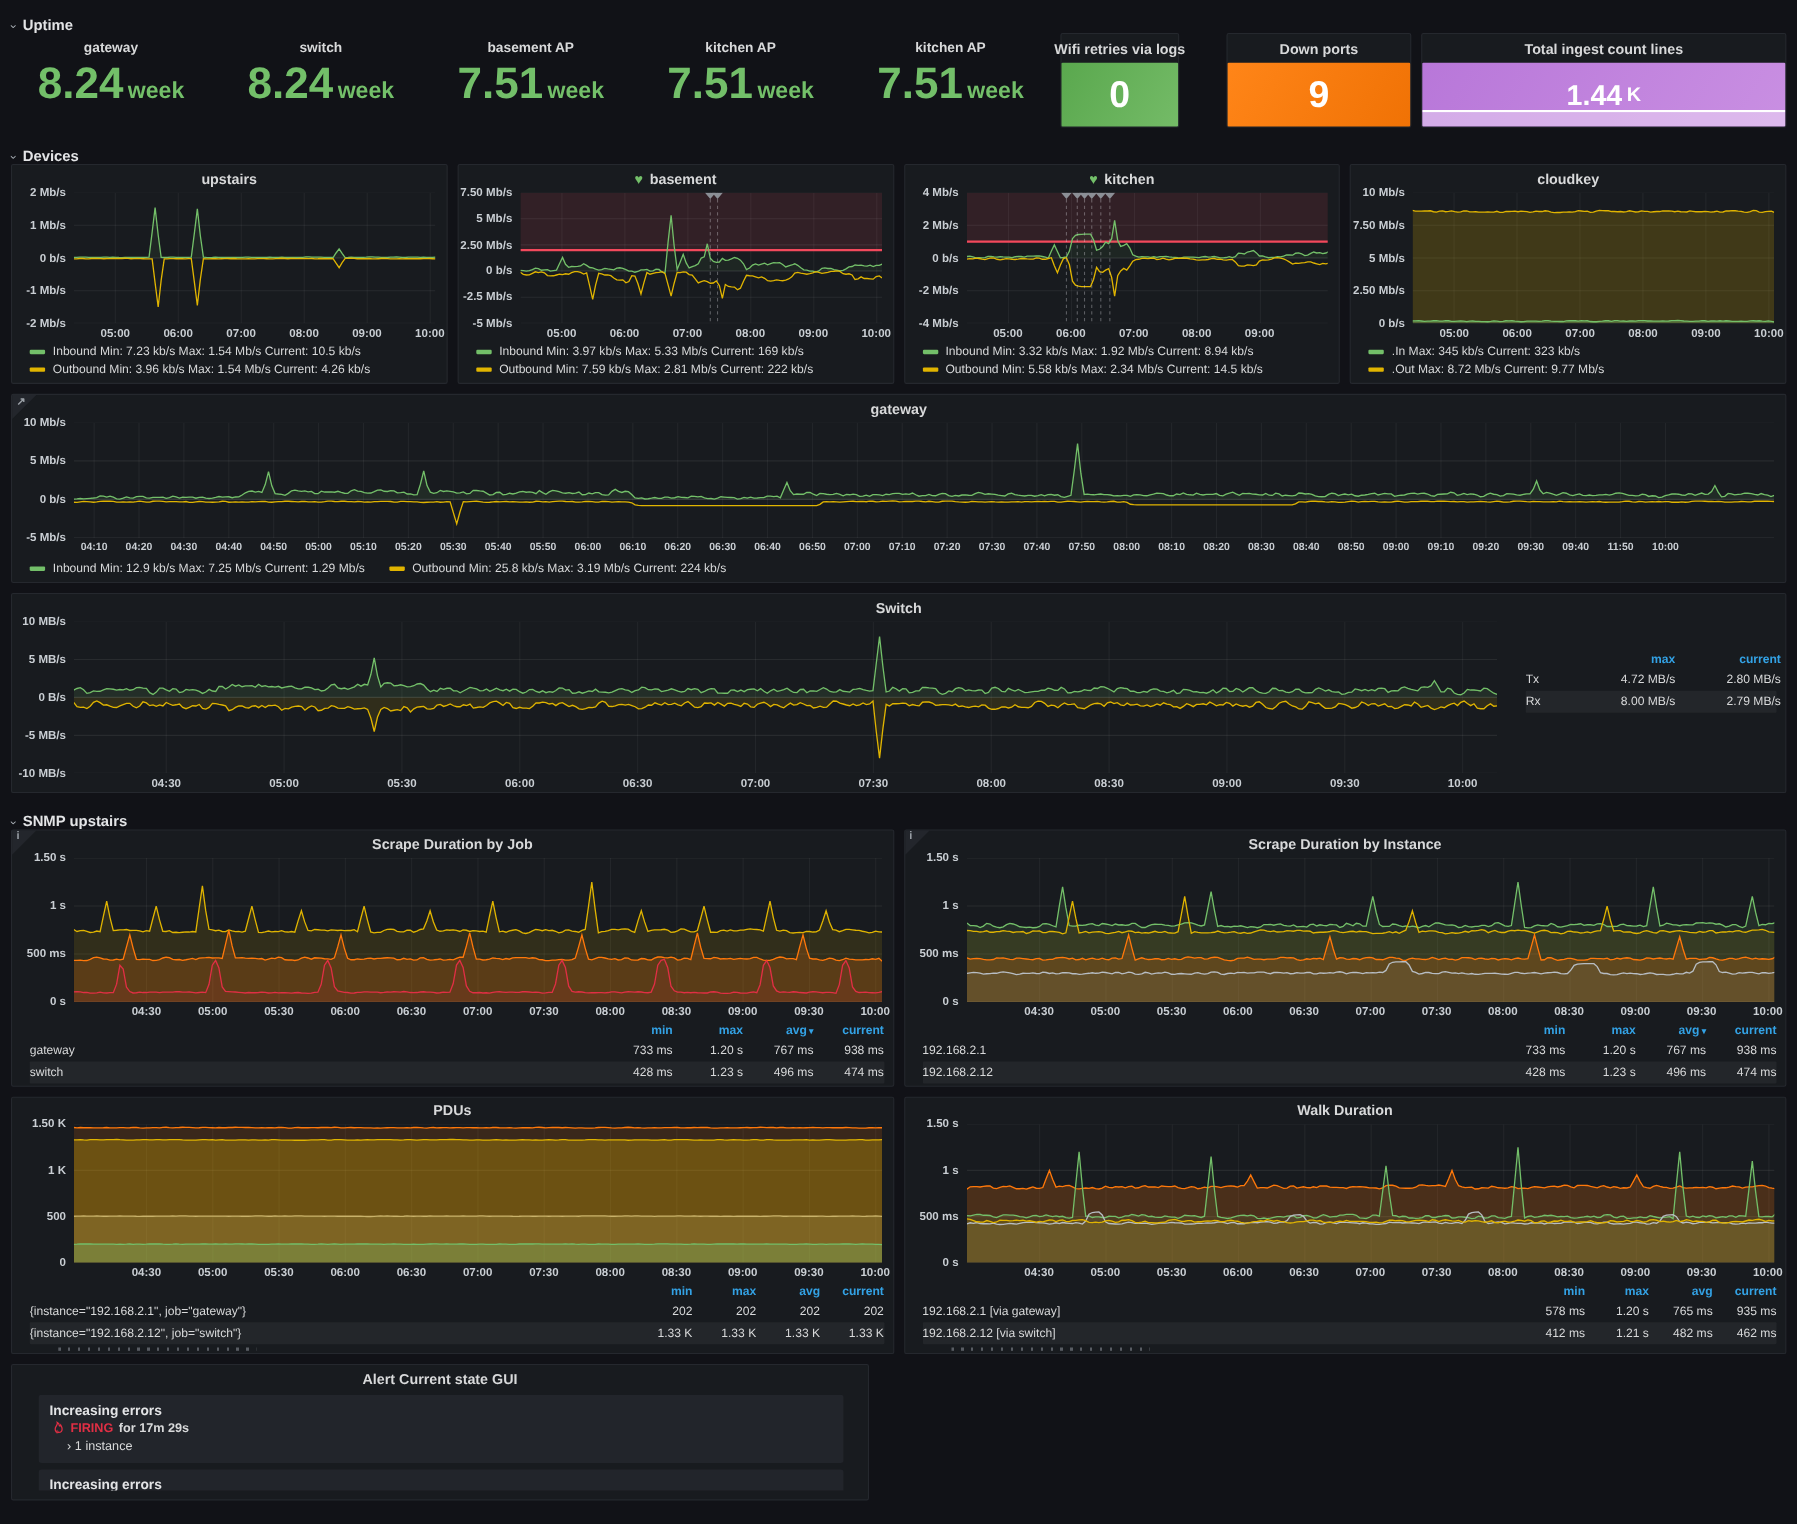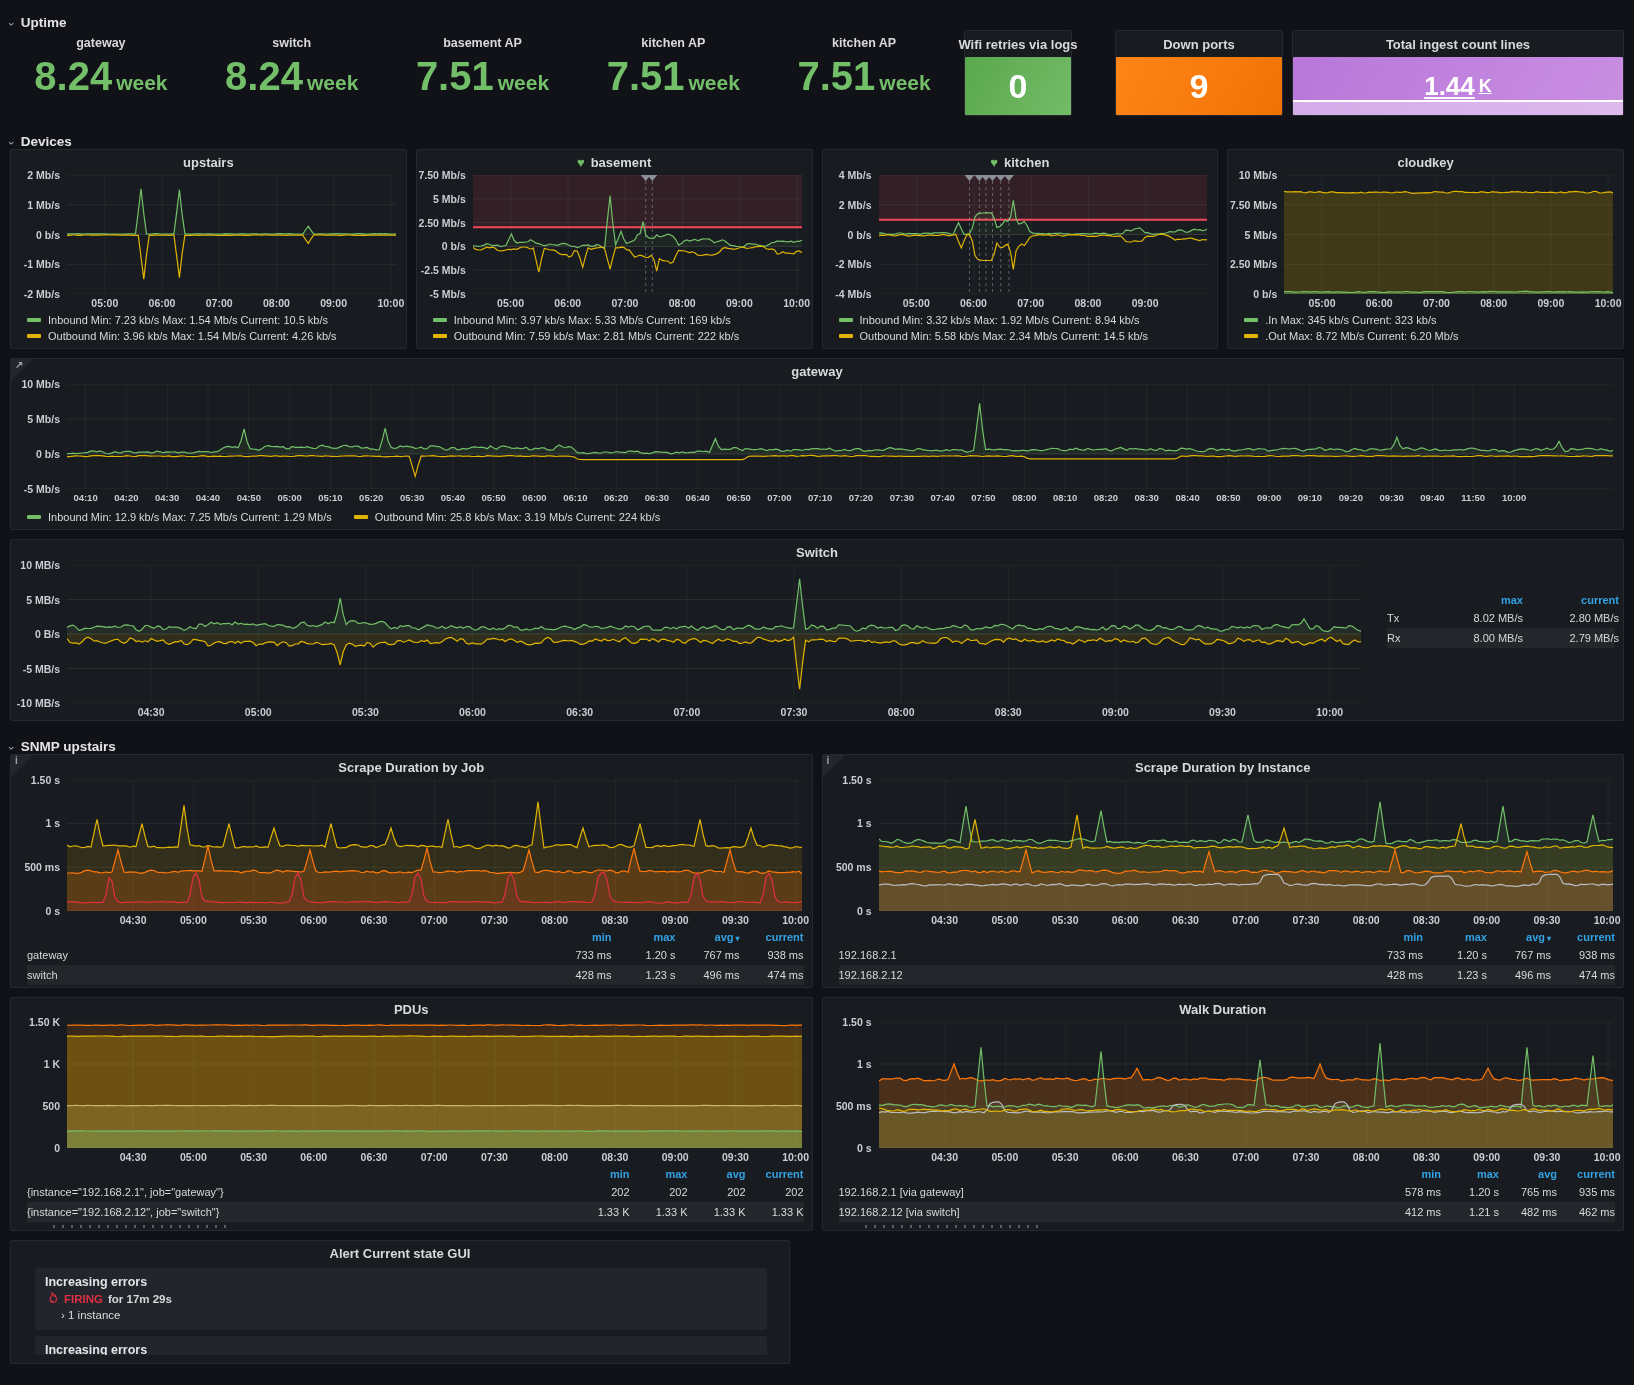--- a/index.html
+++ b/index.html
@@ -112,21 +112,21 @@
         </div>
     </div>
     <div class="panel cstat ports">
       <div class="ptitle">Down ports</div>
       <div class="cbody" id="ports-body" style="background: linear-gradient(120deg, rgb(255, 133, 24), rgb(240, 114, 5));">
           <span>9</span>
         </div>
     </div>
     <div class="panel cstat ingest">
       <div class="ptitle">Total ingest count lines</div>
-      <div class="cbody ingestv" id="ingest-body" style="background: linear-gradient(120deg, rgb(184, 119, 217), rgb(201, 143, 226)); text-decoration: underline;">
+      <div class="cbody ingestv" id="ingest-body" style="background: linear-gradient(120deg, rgb(184, 119, 217), rgb(201, 143, 226));">
         <span>1.44</span>
           <span class="small-unit">K</span>
         <div class="spark-strip"></div>
       </div>
     </div>
   </div>
 
   <div class="sec-header">
     <span class="chev">›</span>
     <span>Devices</span>
@@ -345,21 +345,21 @@
             <span style="left: 98.5%;">10:00</span>
           </div>
         </div>
       <div class="legend">
           <div class="li">
             <span class="sw" style="background: rgb(115, 191, 105);"></span>
             <span>.In  Max: 345 kb/s  Current: 323 kb/s</span>
           </div>
           <div class="li">
             <span class="sw" style="background: rgb(224, 180, 0);"></span>
-            <span>.Out  Max: 8.72 Mb/s  Current: 6.20 Mb/s</span>
+            <span>.Out  Max: 8.72 Mb/s  Current: 9.77 Mb/s</span>
           </div>
         </div>
     </div>
   </div>
 
   <div class="row">
     <div class="panel wide" style="flex:1">
       <div class="corner"></div>
       <div class="corner-ic">↗</div>
       <div class="ptitle">
@@ -529,21 +529,21 @@
             <div class="lrow lhead" style="grid-template-columns: minmax(40px, 1fr) repeat(2, 96px);">
               <span></span>
               <span class="hcell">max</span>
               <span class="hcell">current</span>
             </div>
             <div class="lrow" style="grid-template-columns: minmax(40px, 1fr) repeat(2, 96px);">
               <span class="lab">
                 <span class="sw" style="background: rgb(115, 191, 105);"></span>
                 <span>Tx</span>
               </span>
-              <span class="vcell">8.02 MB/s</span>
+              <span class="vcell">4.72 MB/s</span>
               <span class="vcell">2.80 MB/s</span>
             </div>
             <div class="lrow hl" style="grid-template-columns: minmax(40px, 1fr) repeat(2, 96px);">
               <span class="lab">
                 <span class="sw" style="background: rgb(224, 180, 0);"></span>
                 <span>Rx</span>
               </span>
               <span class="vcell">8.00 MB/s</span>
               <span class="vcell">2.79 MB/s</span>
             </div>

